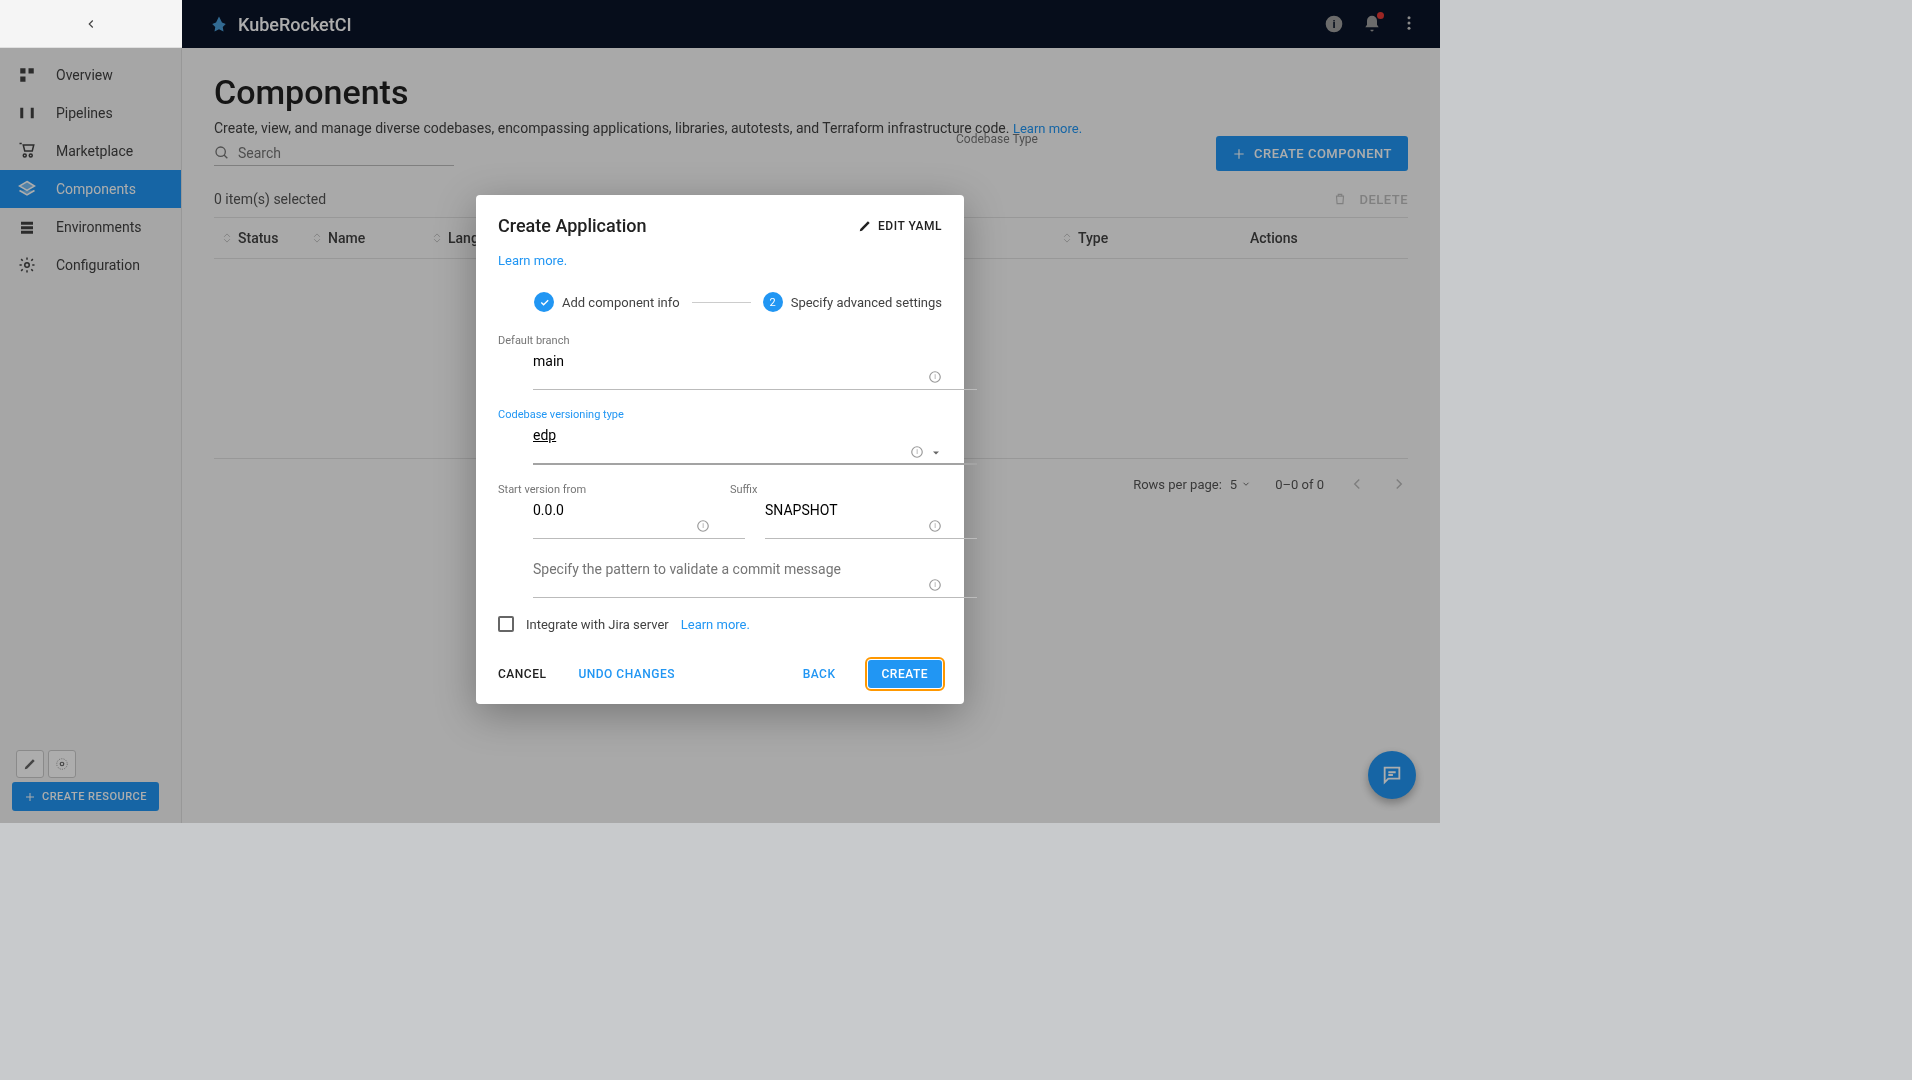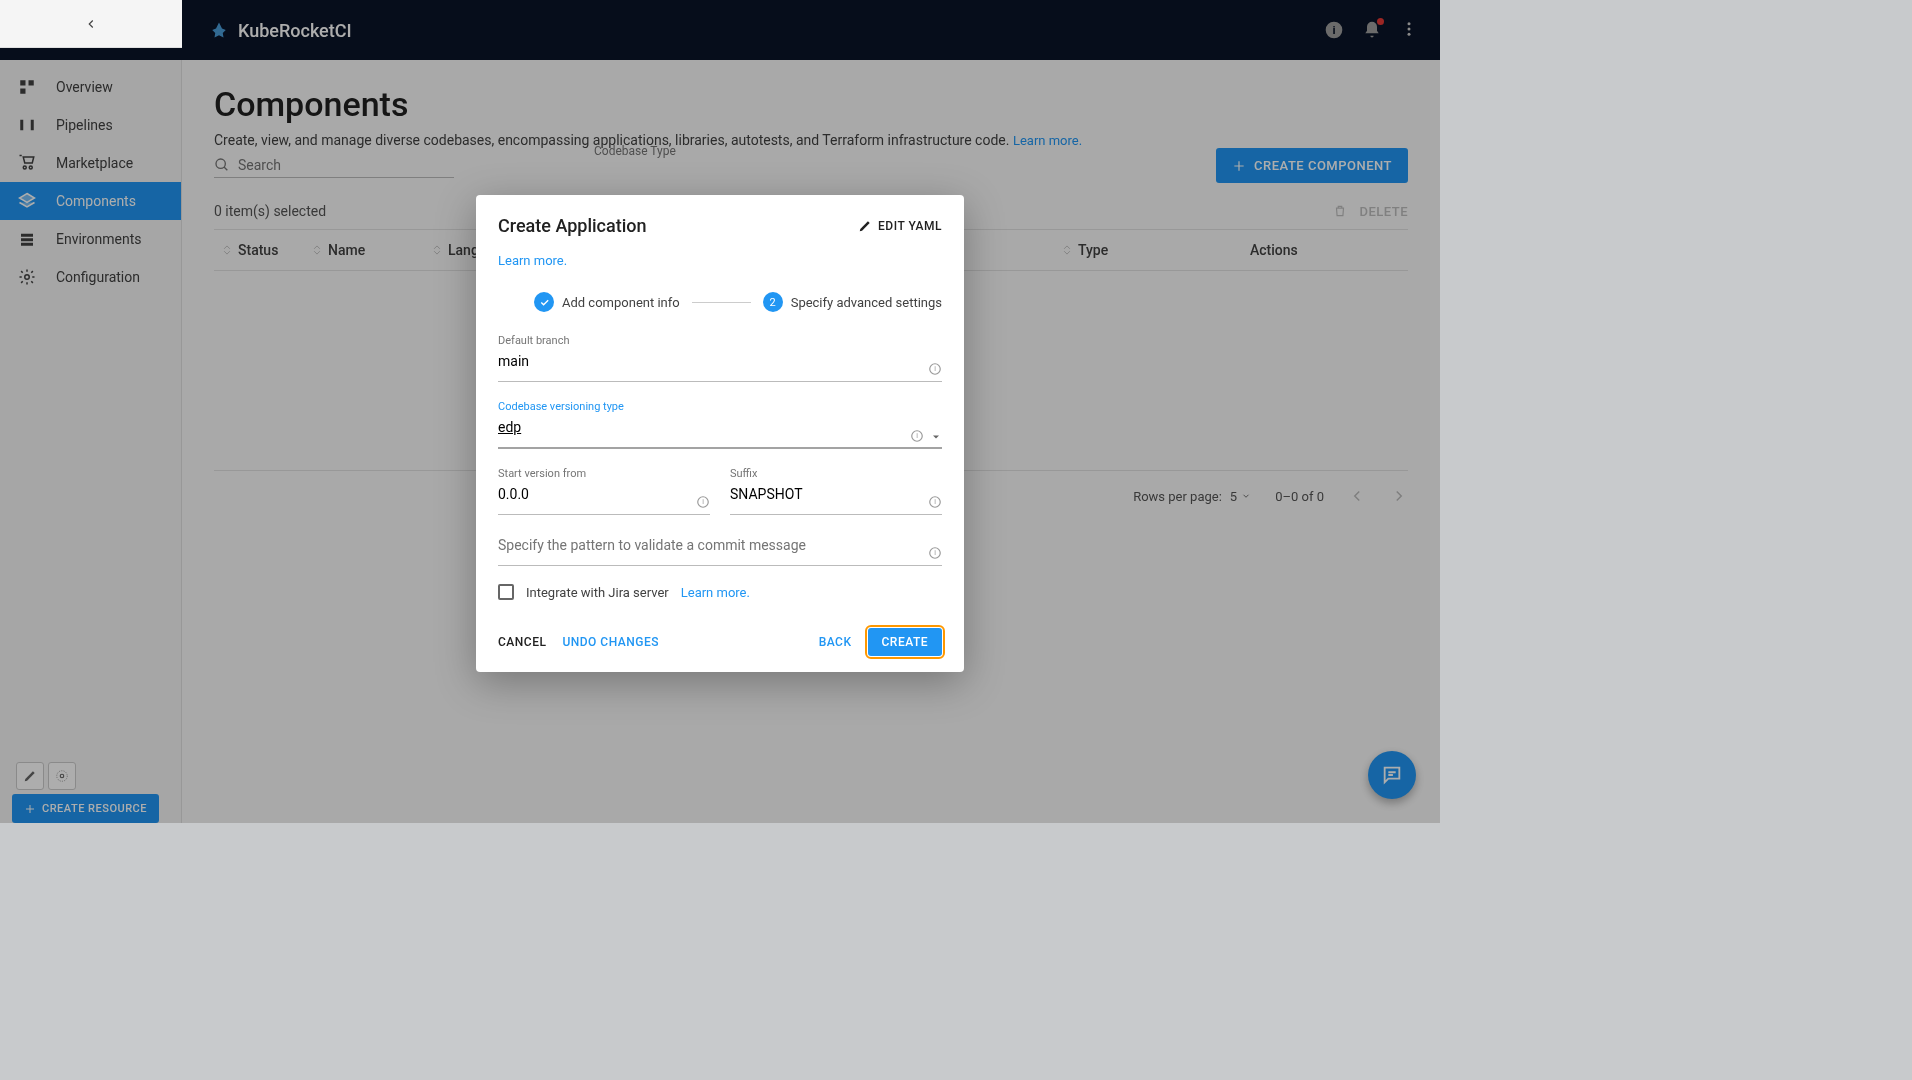--- a/index.html
+++ b/index.html
@@ -16,21 +16,21 @@
   overflow: hidden;
 }
 .app-container {
   width: 1440px;
   height: 823px;
   background: #fafafa;
   position: relative;
   overflow: hidden;
 }
 .topbar {
-  height: 60px;
+  height: 48px;
   background: #0a1428;
   display: flex;
   padding: 0 20px;
   color: #fff;
 }
 .logo-section {
   display: flex;
   align-items: center;
   gap: 10px;
   margin-left: 190px;
@@ -378,24 +378,25 @@
   display: block;
   margin-bottom: 2px;
 }
 .form-label.active {
   color: #2196f3;
 }
 .form-input {
   width: 100%;
   border: none;
   border-bottom: 1px solid #bbb;
-  padding: 4px 24px 12px 0;
+  padding: 4px 24px 20px 0;
   font-size: 14px;
   outline: none;
   background: transparent;
+  margin-left: 35px;
 }
 .form-input.active {
   border-bottom: 2px solid #a3a3a3;
   text-decoration: underline;
 }
 .field-info-icon {
   position: absolute;
   right: 0;
   bottom: 6px;
   width: 14px;
@@ -432,21 +433,21 @@
 .checkbox {
   width: 16px;
   height: 16px;
   border: 2px solid #666;
   border-radius: 2px;
   cursor: pointer;
 }
 .dialog-actions {
   display: flex;
   align-items: center;
-  gap: 16px;
+  gap: 32px;
 }
 .btn-text {
   font-size: 12px;
   font-weight: 500;
   letter-spacing: 0.5px;
   cursor: pointer;
   border: none;
   background: none;
 }
 .btn-cancel { color: #212121; }
@@ -570,21 +571,21 @@
       </div>
     </div>
 
     <div class="content">
       <h1 class="page-title">Components</h1>
       <p class="page-subtitle">
         <span>Create, view, and manage diverse codebases, encompassing applications, libraries, autotests, and Terraform infrastructure code. </span><span class="learn-more-link">Learn more.</span>
       </p>
 
       <div style="position:relative">
-        <div class="codebase-type-label" style="position:absolute;left:0;right:8px;top:-4px">Codebase Type</div>
+        <div class="codebase-type-label" style="position:absolute;left:0;right:8px;text-align:center;top:-4px">Codebase Type</div>
       </div>
 
       <div class="filter-row">
         <div class="search-field">
           <svg width="16" height="16" viewBox="0 0 24 24">
               <circle cx="10" cy="10" r="7" fill="none" stroke="#757575" stroke-width="2"></circle>
               <path d="M15 15l5 5" stroke="#757575" stroke-width="2"></path>
             </svg>
           <input class="search-input" placeholder="Search" style="">
         </div>

